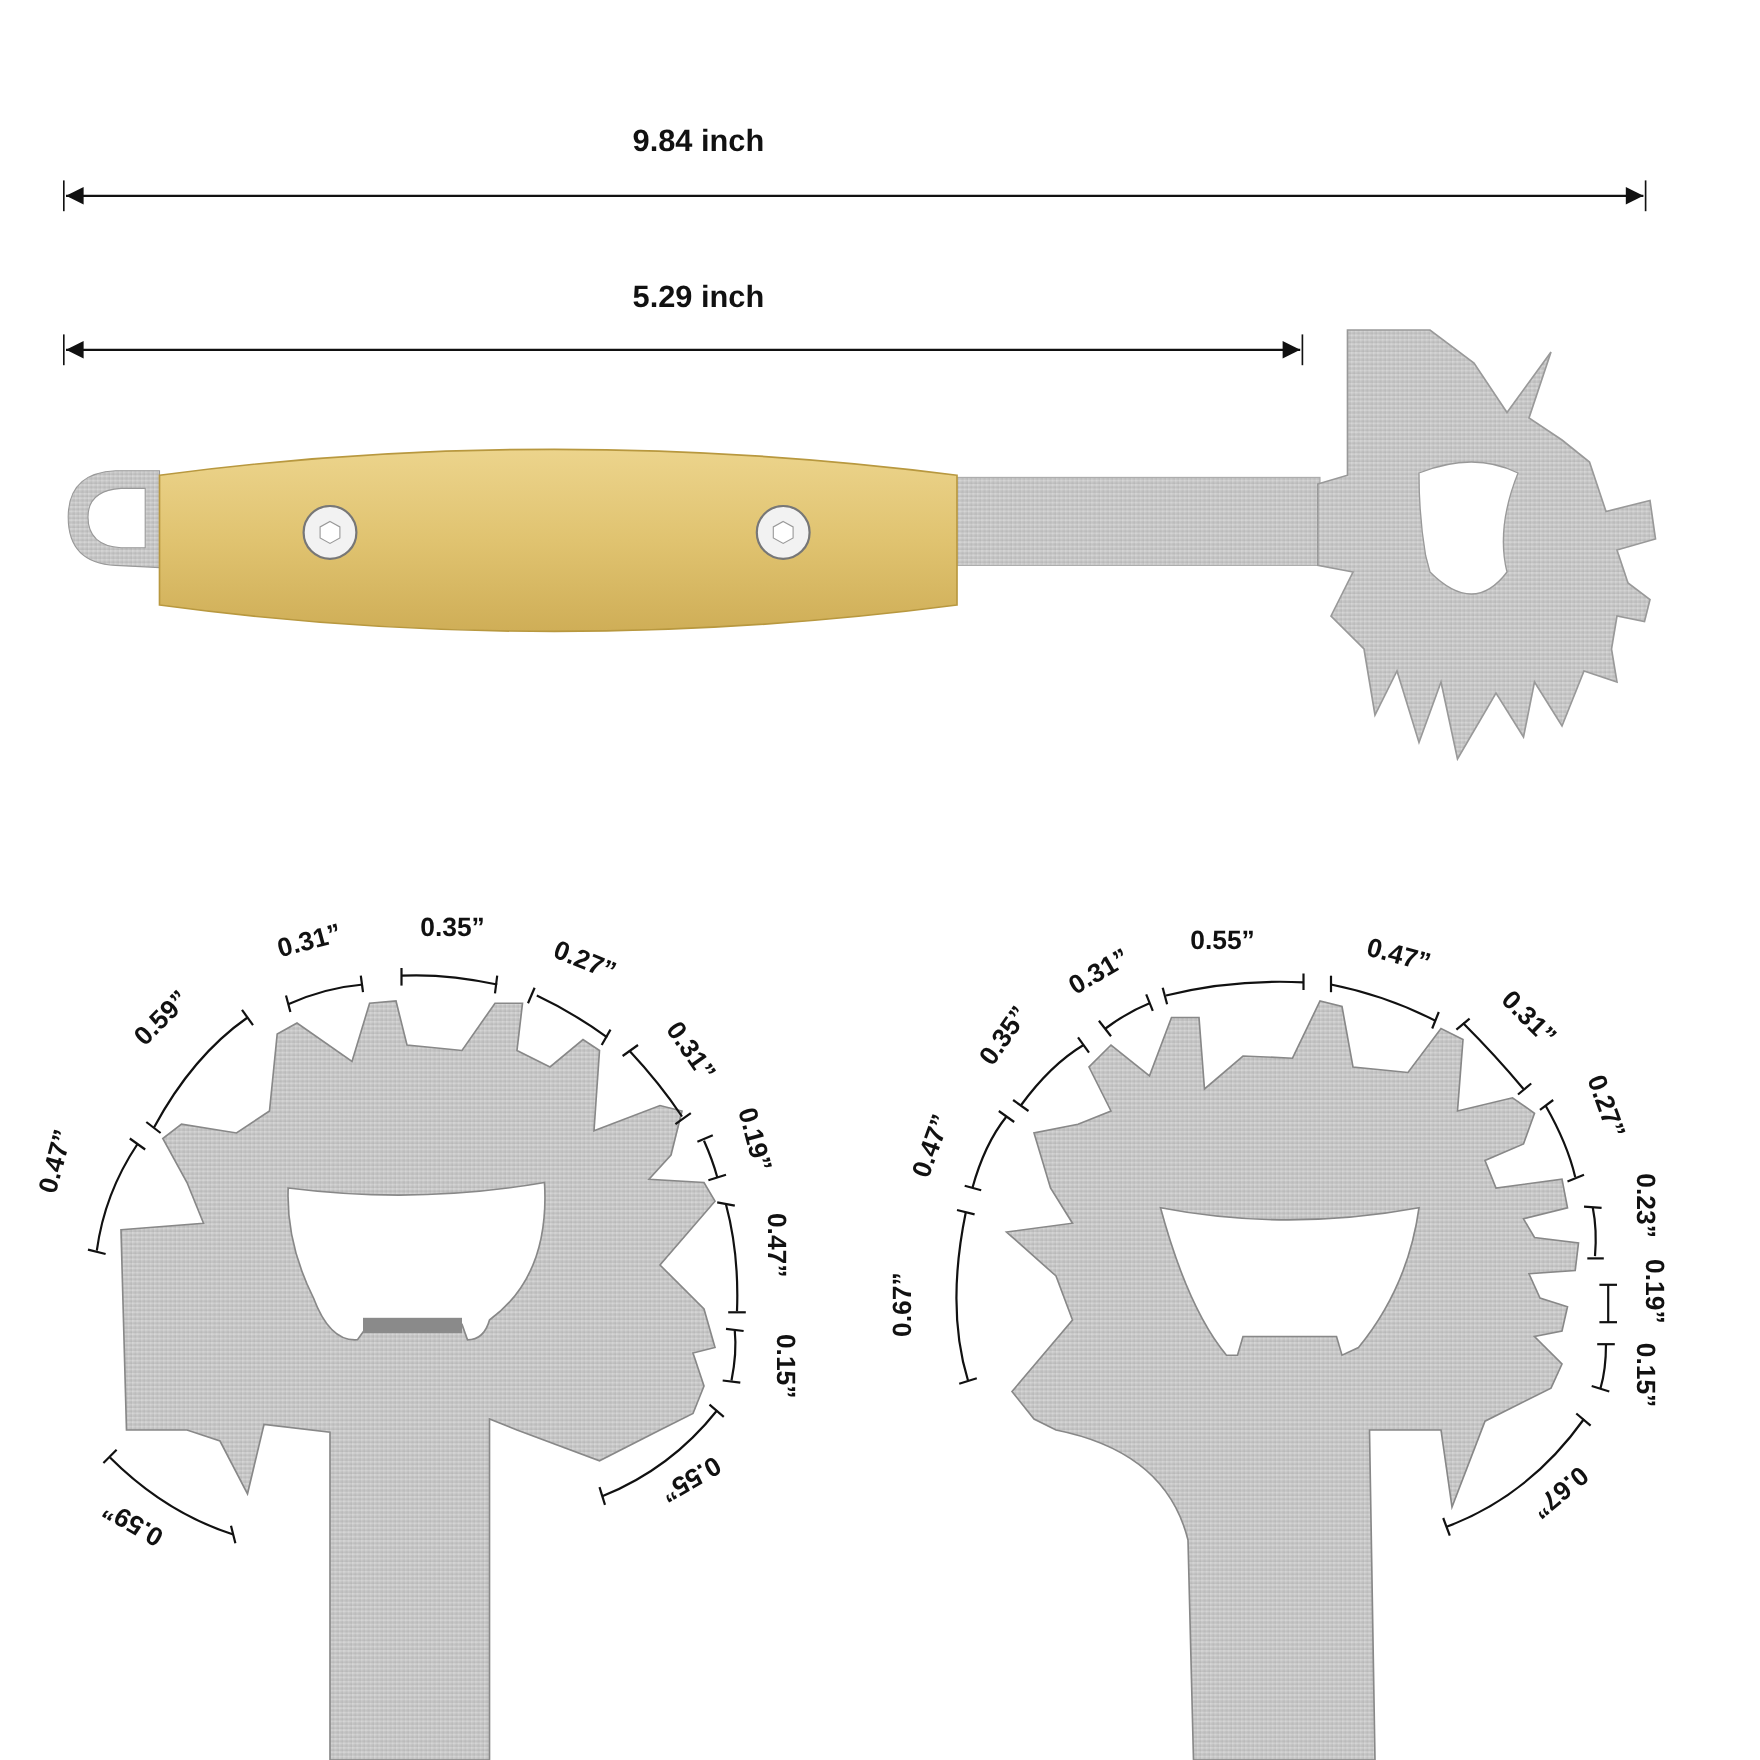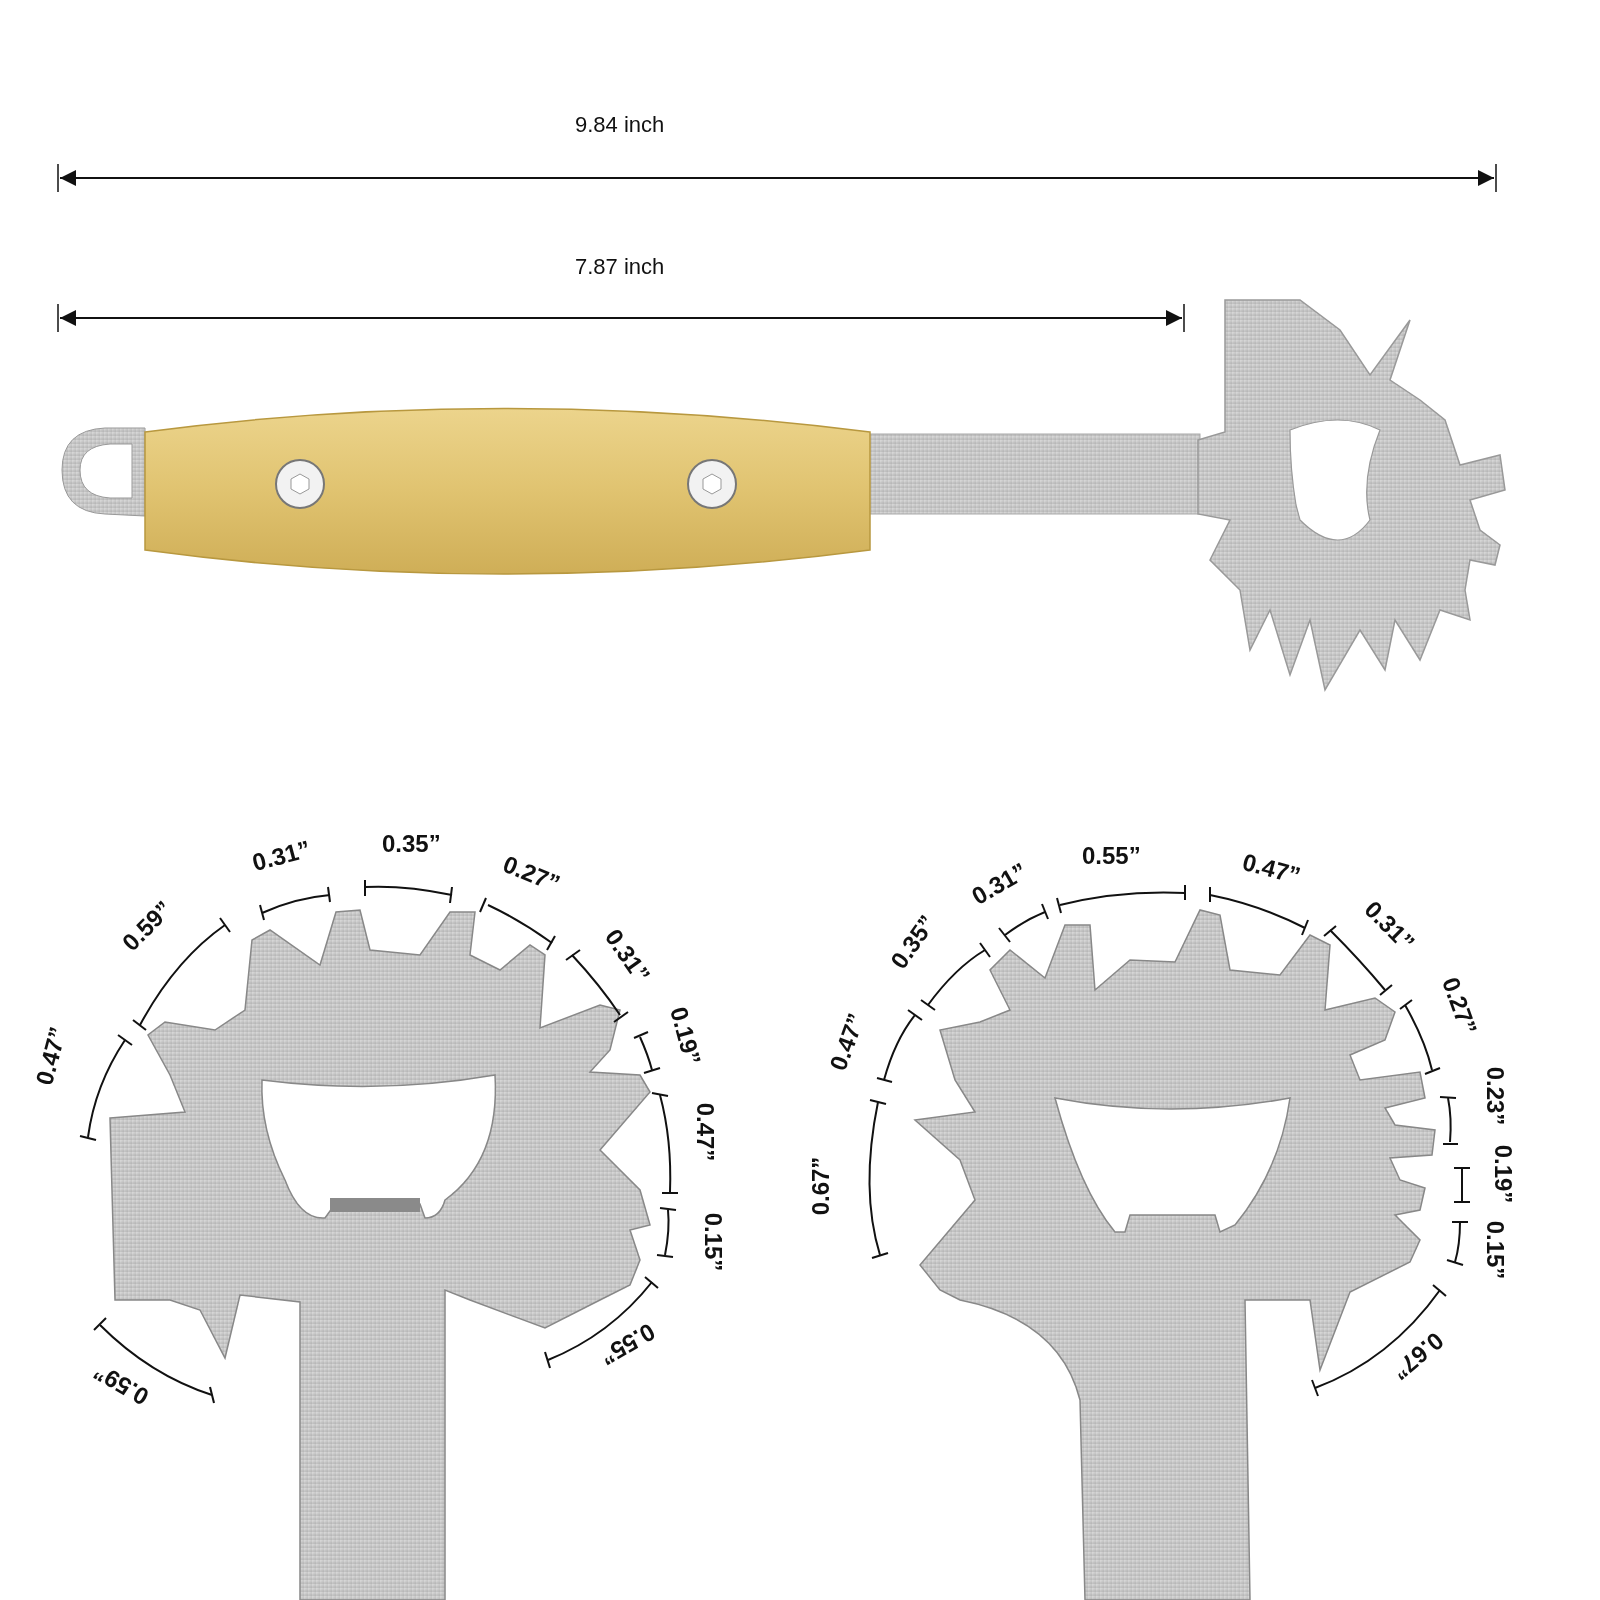--- a/index.html
+++ b/index.html
@@ -1,25 +1,25 @@
 <!DOCTYPE html>
 <html><head>
 <meta charset="utf-8">
 <style>
   html,body{margin:0;padding:0;background:#ffffff;}
   body{width:1600px;height:1600px;position:relative;overflow:hidden;font-family:"Liberation Sans",sans-serif;}
-  .dim-title{position:absolute;font-weight:normal;font-size:22px;color:#111;letter-spacing:0px;}
+  .dim-title{position:absolute;font-weight:bold;font-size:28px;color:#111;letter-spacing:0px;}
   .lbl{position:absolute;font-weight:bold;font-size:24px;color:#111;white-space:nowrap;transform-origin:center center;}
   svg{position:absolute;left:0;top:0;}
 </style>
 </head>
 <body>
 
 <div class="dim-title" style="left:575px;top:112px;">9.84 inch</div>
-<div class="dim-title" style="left:575px;top:254px;">7.87 inch</div>
+<div class="dim-title" style="left:575px;top:254px;">5.29 inch</div>
 
 <svg width="1600" height="1600" viewBox="0 0 1600 1600">
   <defs>
     <linearGradient id="steelG" x1="0" y1="0" x2="1" y2="1">
       <stop offset="0" stop-color="#d9d9d9"></stop>
       <stop offset="0.5" stop-color="#c4c4c4"></stop>
       <stop offset="1" stop-color="#b4b4b4"></stop>
     </linearGradient>
     <linearGradient id="woodG" x1="0" y1="0" x2="0" y2="1">
       <stop offset="0" stop-color="#ecd48c"></stop>

